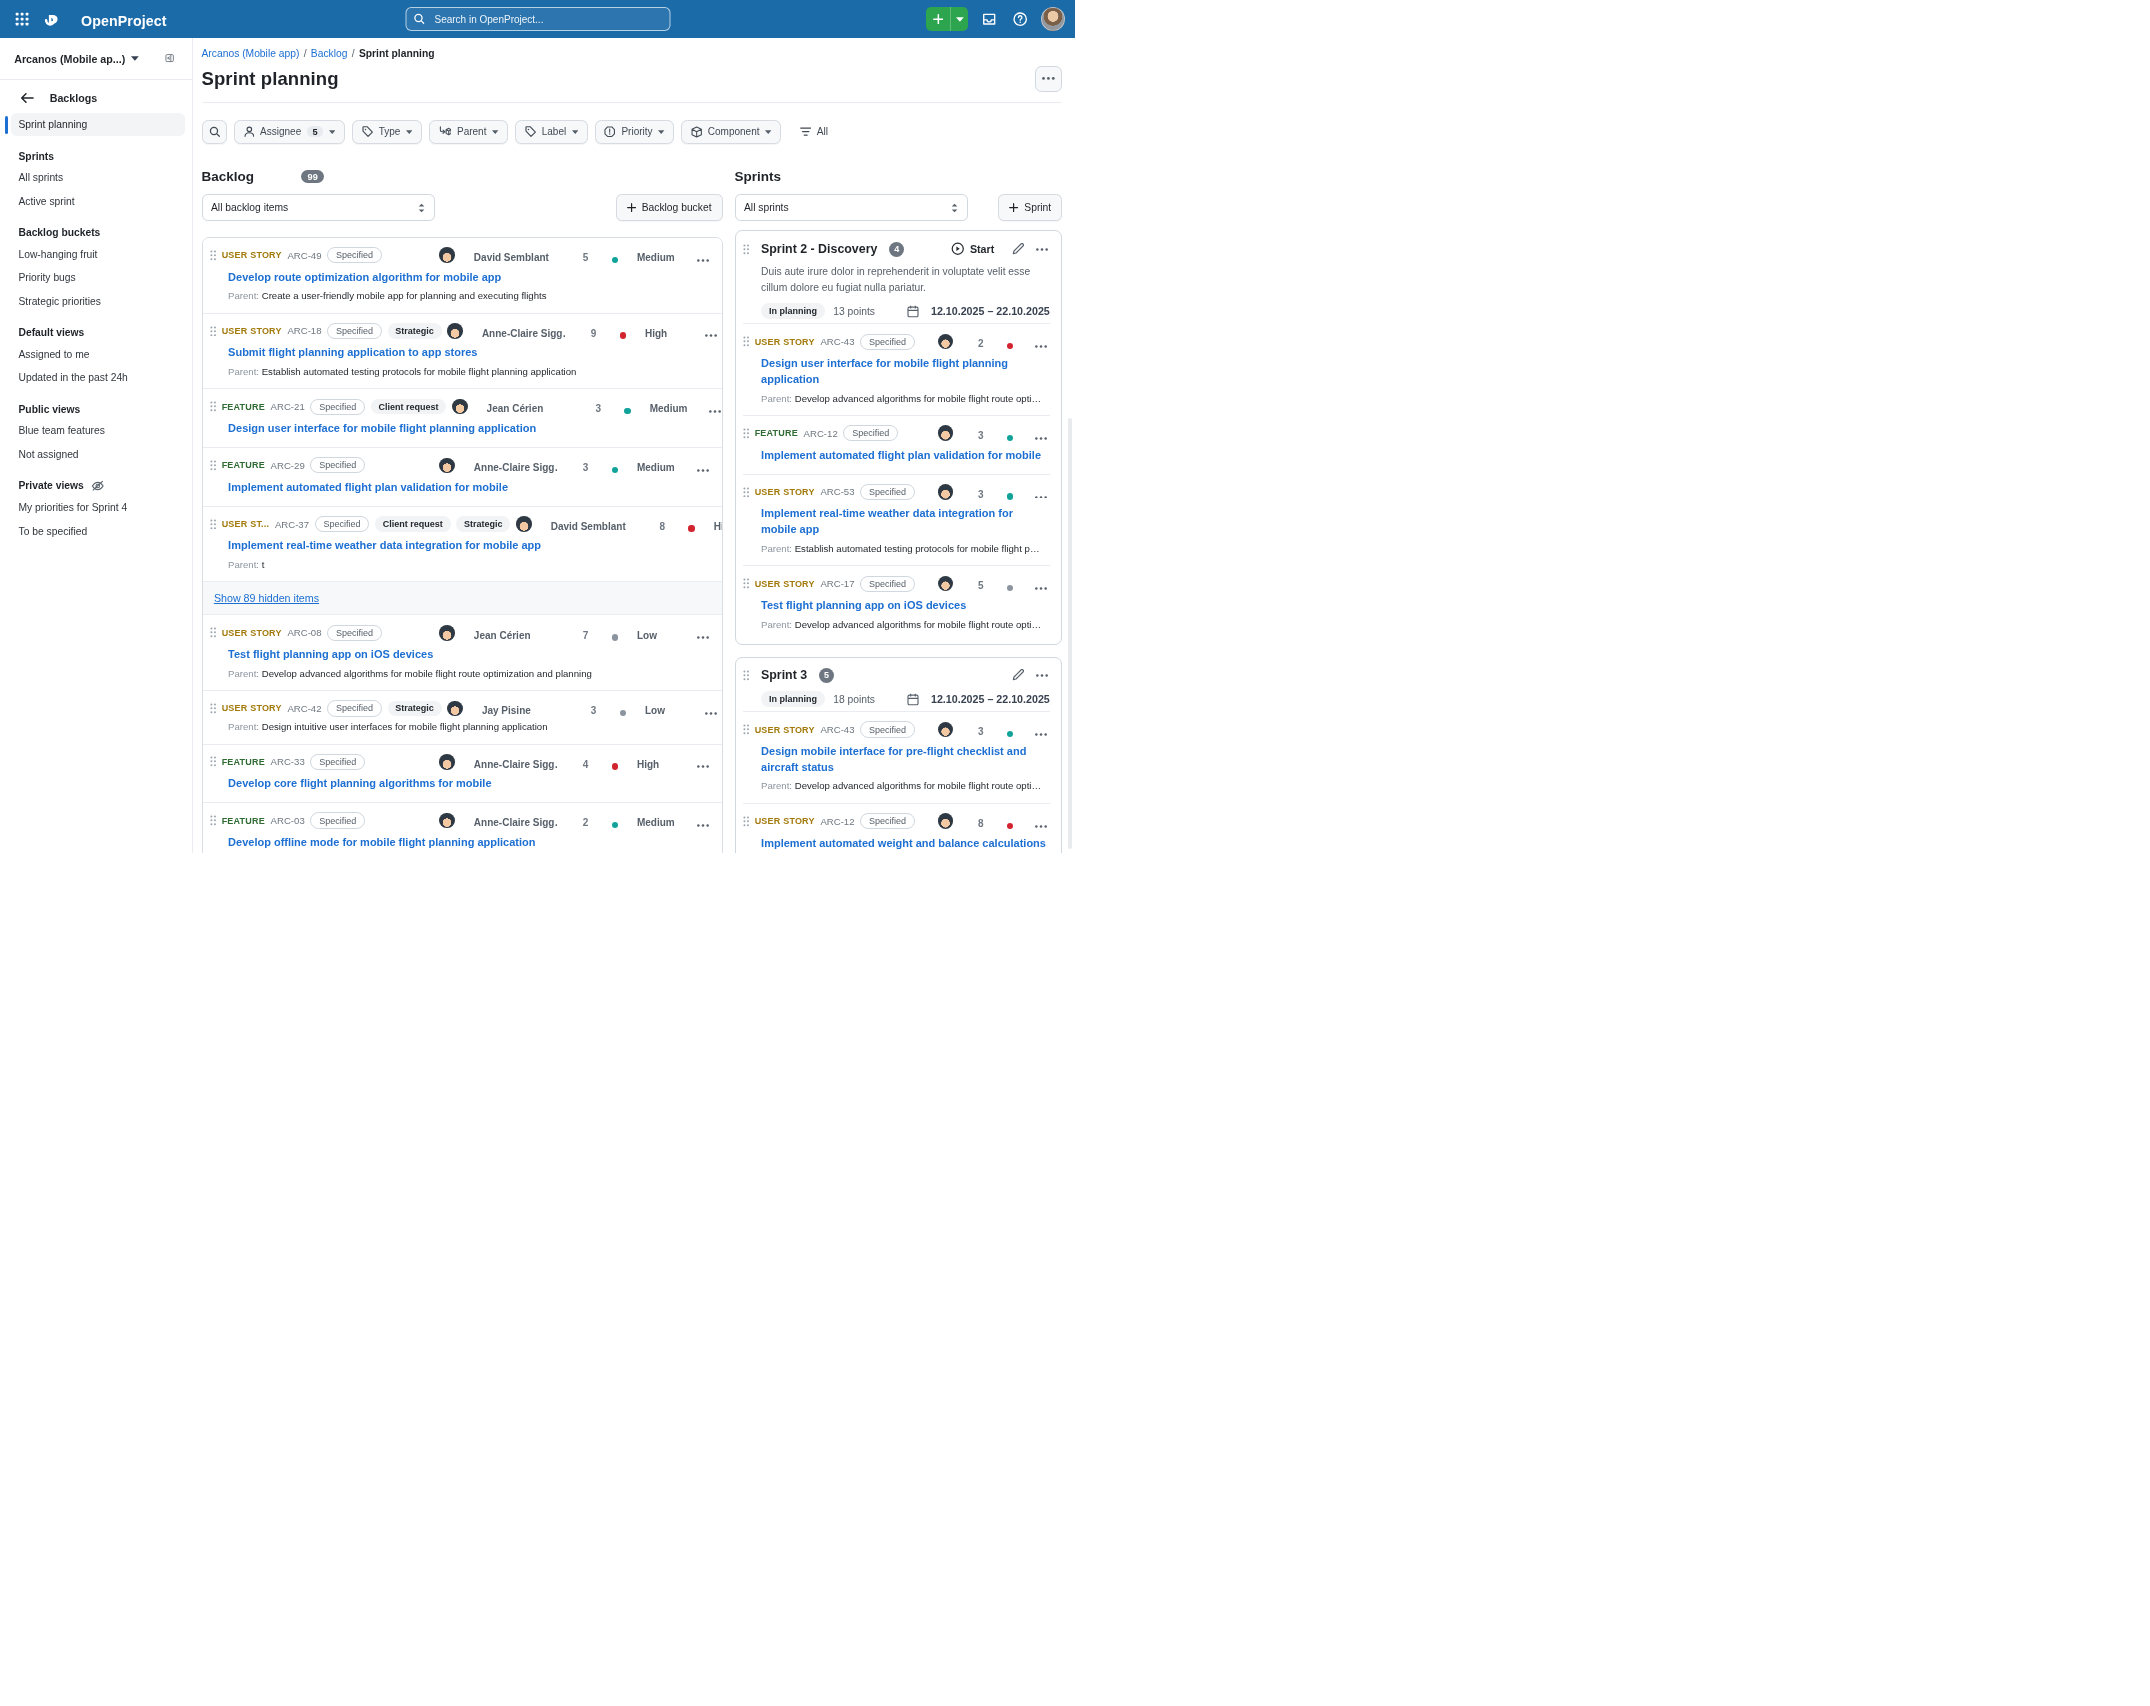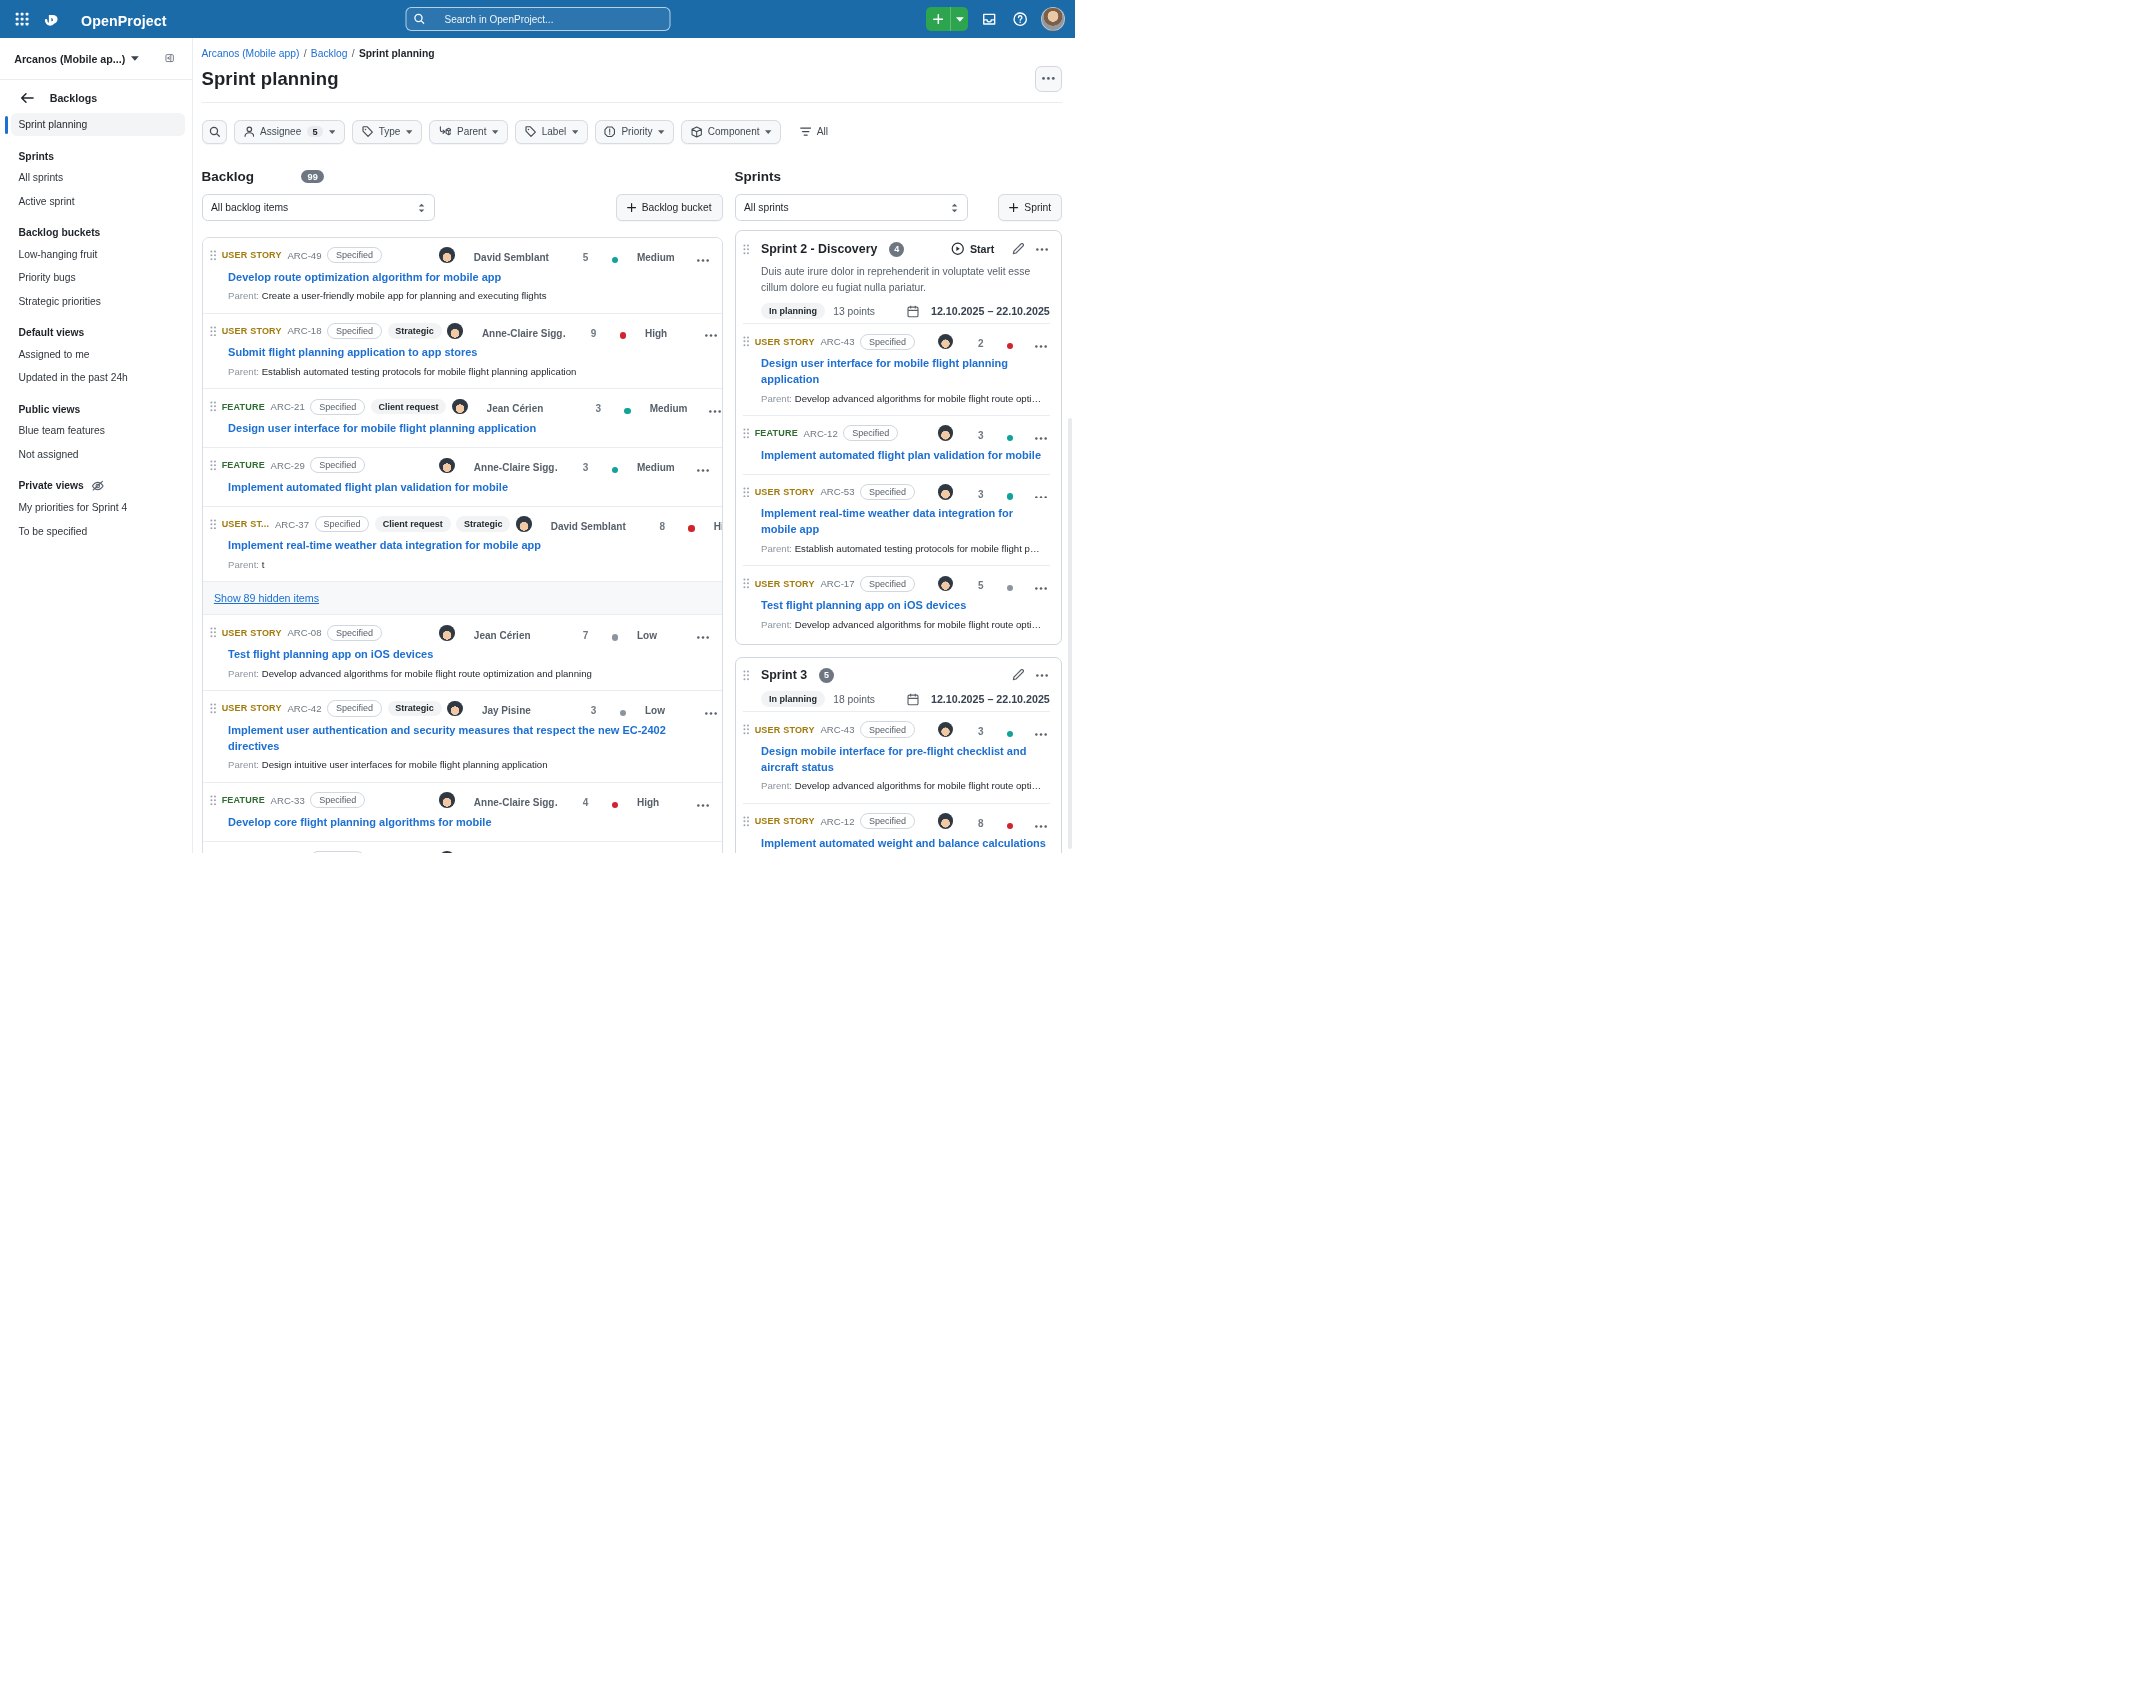--- a/index.html
+++ b/index.html
@@ -5,21 +5,21 @@
   html,body{margin:0;padding:0;width:1075px;height:853px;overflow:hidden;background:#fff;
     font-family:"Liberation Sans",sans-serif;color:#1F2328;-webkit-font-smoothing:antialiased;}
   *{box-sizing:border-box;}
   .app{width:1075px;height:853px;position:relative;}
 
   
   .topbar{height:38px;background:#1C6BA9;display:flex;align-items:center;padding:0 10px;position:relative;z-index:5;}
   .grid-btn{width:24px;height:24px;display:flex;align-items:center;justify-content:center;cursor:pointer;border-radius:4.3px;}
   .logo{display:flex;align-items:flex-end;gap:21px;margin-left:7.1px;color:#fff;font-size:14.2px;font-weight:700;letter-spacing:0.1px;}
   .search-wrap{position:absolute;left:50%;transform:translateX(-50%);width:265px;}
-  .search-box{display:flex;align-items:center;gap:18px;height:24px;border:1.1px solid rgba(255,255,255,.65);
+  .search-box{display:flex;align-items:center;gap:8px;height:24px;border:1.1px solid rgba(255,255,255,.65);
     background:rgba(255,255,255,.07);border-radius:5.7px;padding:0 7.1px;}
   .search-box input{flex:1;background:transparent;border:0;outline:0;color:#fff;font-size:10px;font-family:inherit;}
   .search-box input::placeholder{color:rgba(255,255,255,.92);}
   .top-right{margin-left:auto;display:flex;align-items:center;gap:10px;}
   .add-split{display:flex;align-items:stretch;height:24px;border-radius:5px;overflow:hidden;background:#2DA44E;}
   .add-split .seg{display:flex;align-items:center;justify-content:center;color:#fff;cursor:pointer;}
   .add-split .seg.plus{width:24px;font-size:14.2px;}
   .add-split .seg.caret{width:18.5px;border-left:0.7px solid rgba(255,255,255,.25);}
   .tb-icon{width:21.3px;height:21.3px;display:flex;align-items:center;justify-content:center;cursor:pointer;}
   .avatar-photo{width:24px;height:24px;border-radius:50%;cursor:pointer;border:0.7px solid rgba(255,255,255,.4);
@@ -655,21 +655,20 @@
                     <span class="wi-prio">Low</span>
                     <button class="dots-btn">
                       <svg width="12" height="2.8" viewBox="0 0 18 4" fill="#57606A">
                         <circle cx="2" cy="2" r="1.9"></circle>
                         <circle cx="9" cy="2" r="1.9"></circle>
                         <circle cx="16" cy="2" r="1.9"></circle>
                       </svg>
                     </button>
                   </div>
                 </div>
-                <a class="wi-title" style="color: rgb(29, 111, 210);">Implement user authentication and security measures that respect the new EC-2402 directives</a>
                 <div class="wi-parent"><span class="lbl">Parent: </span><span class="val">Design intuitive user interfaces for mobile flight planning application</span></div>
               </div>
               <div class="wi-row">
                 <div class="wi-top">
                   <span class="drag">
                     <svg width="6.4" height="10.7" viewBox="0 0 9 15" fill="#9AA4AF">
                       <circle cx="2" cy="2" r="1.4"></circle>
                       <circle cx="7" cy="2" r="1.4"></circle>
                       <circle cx="2" cy="7.5" r="1.4"></circle>
                       <circle cx="7" cy="7.5" r="1.4"></circle>

